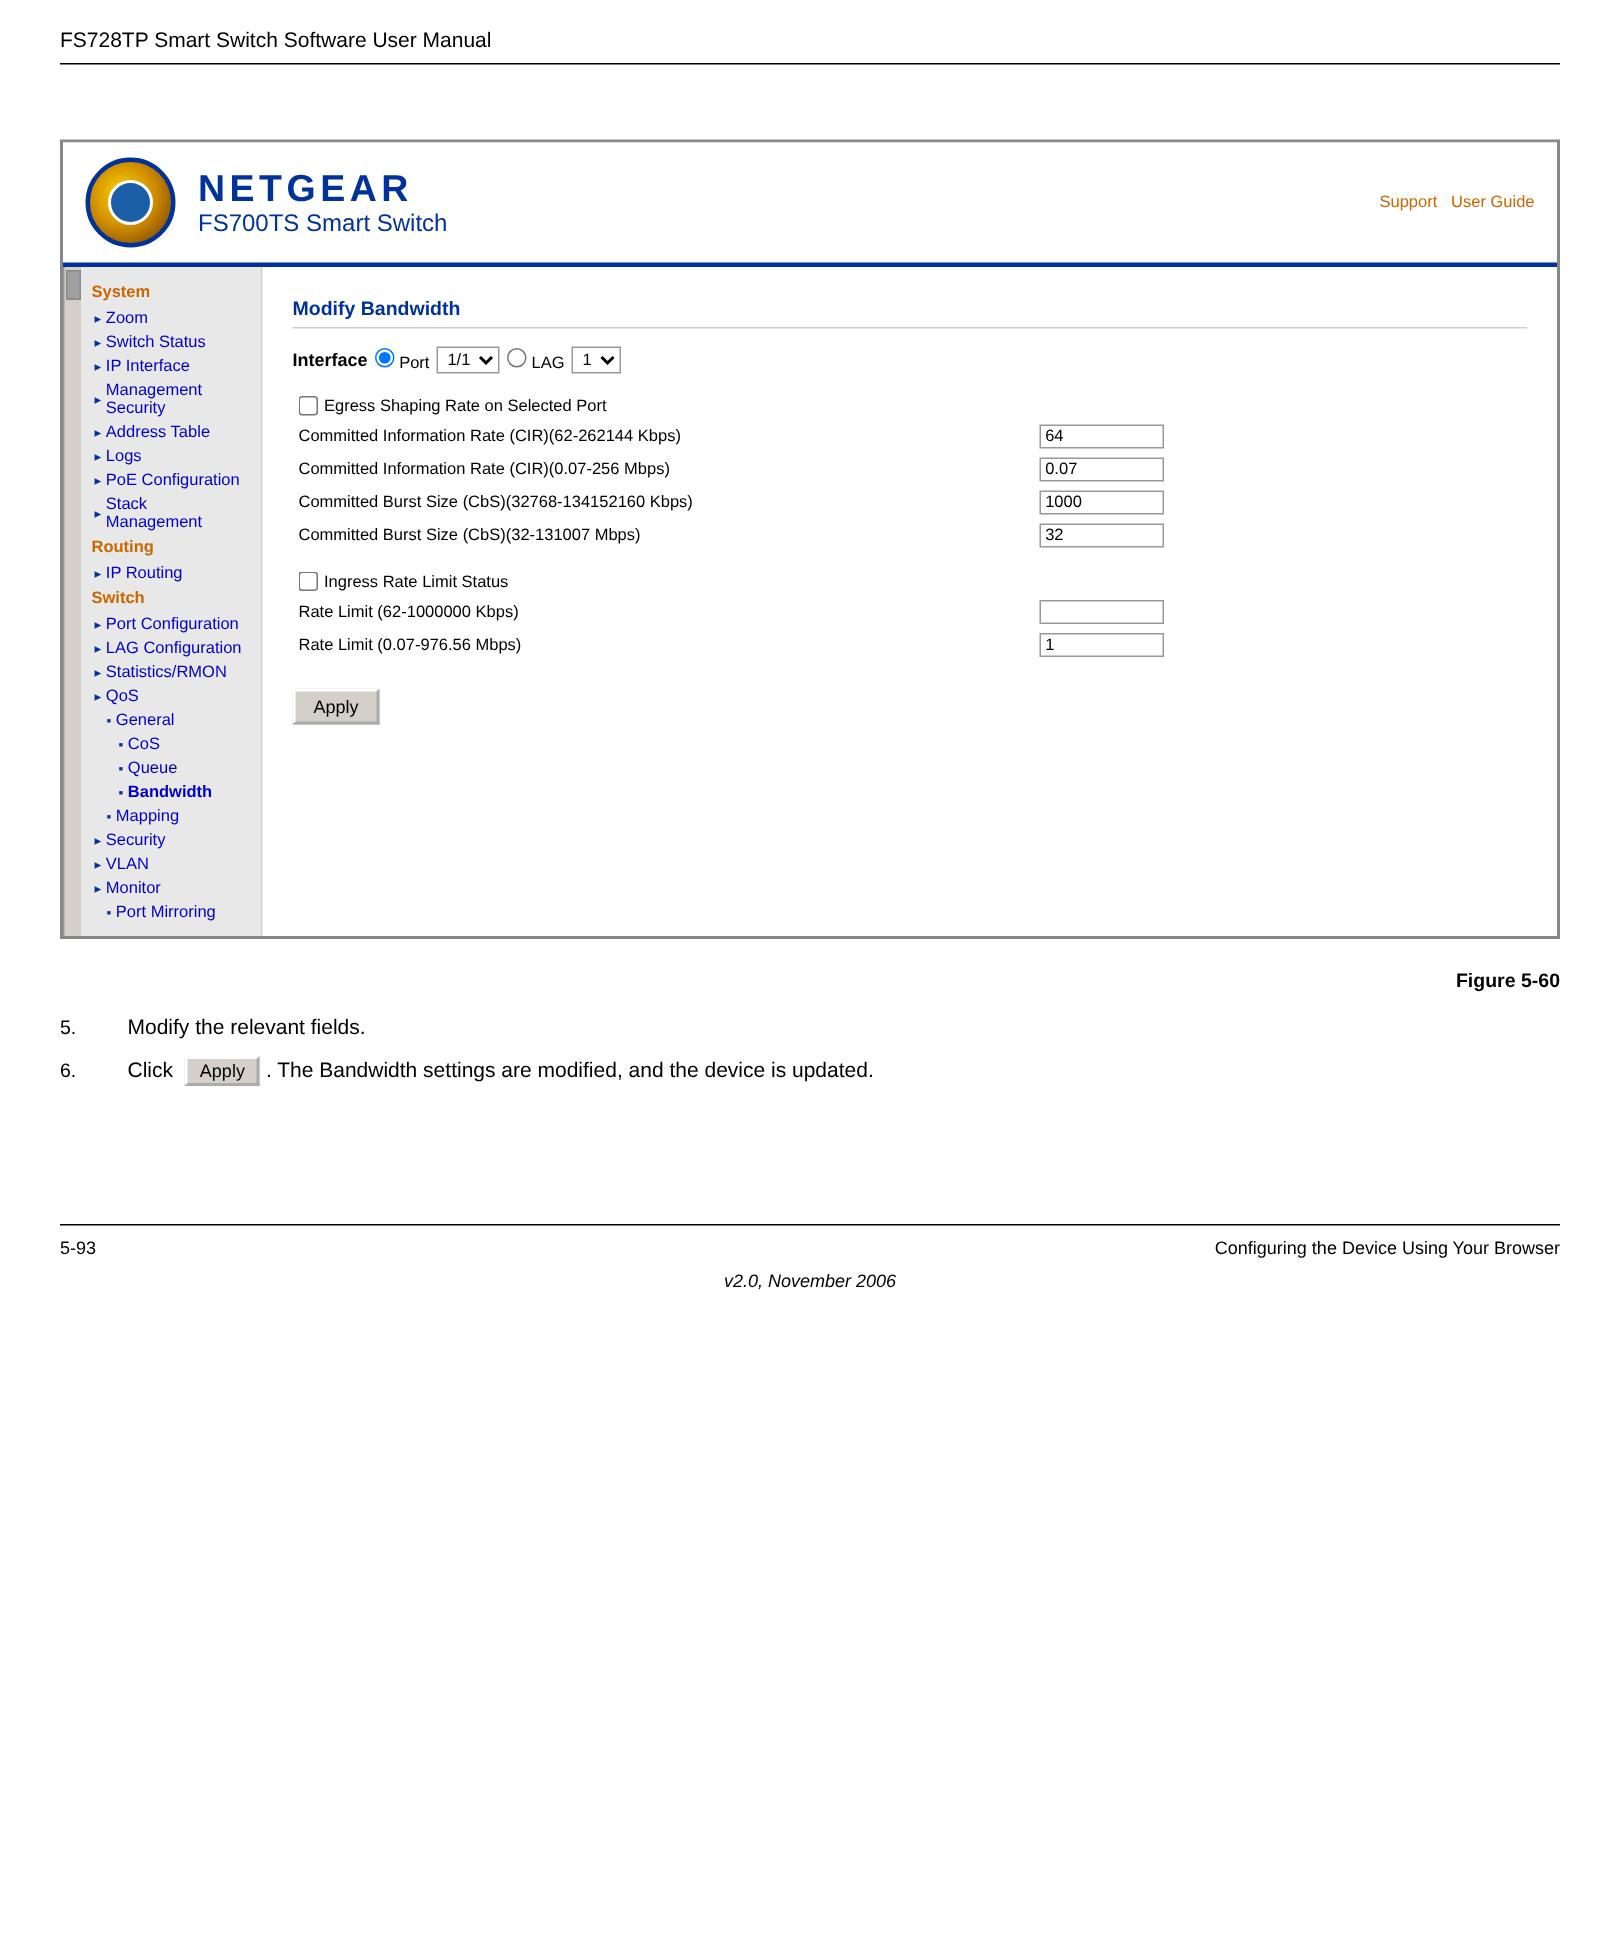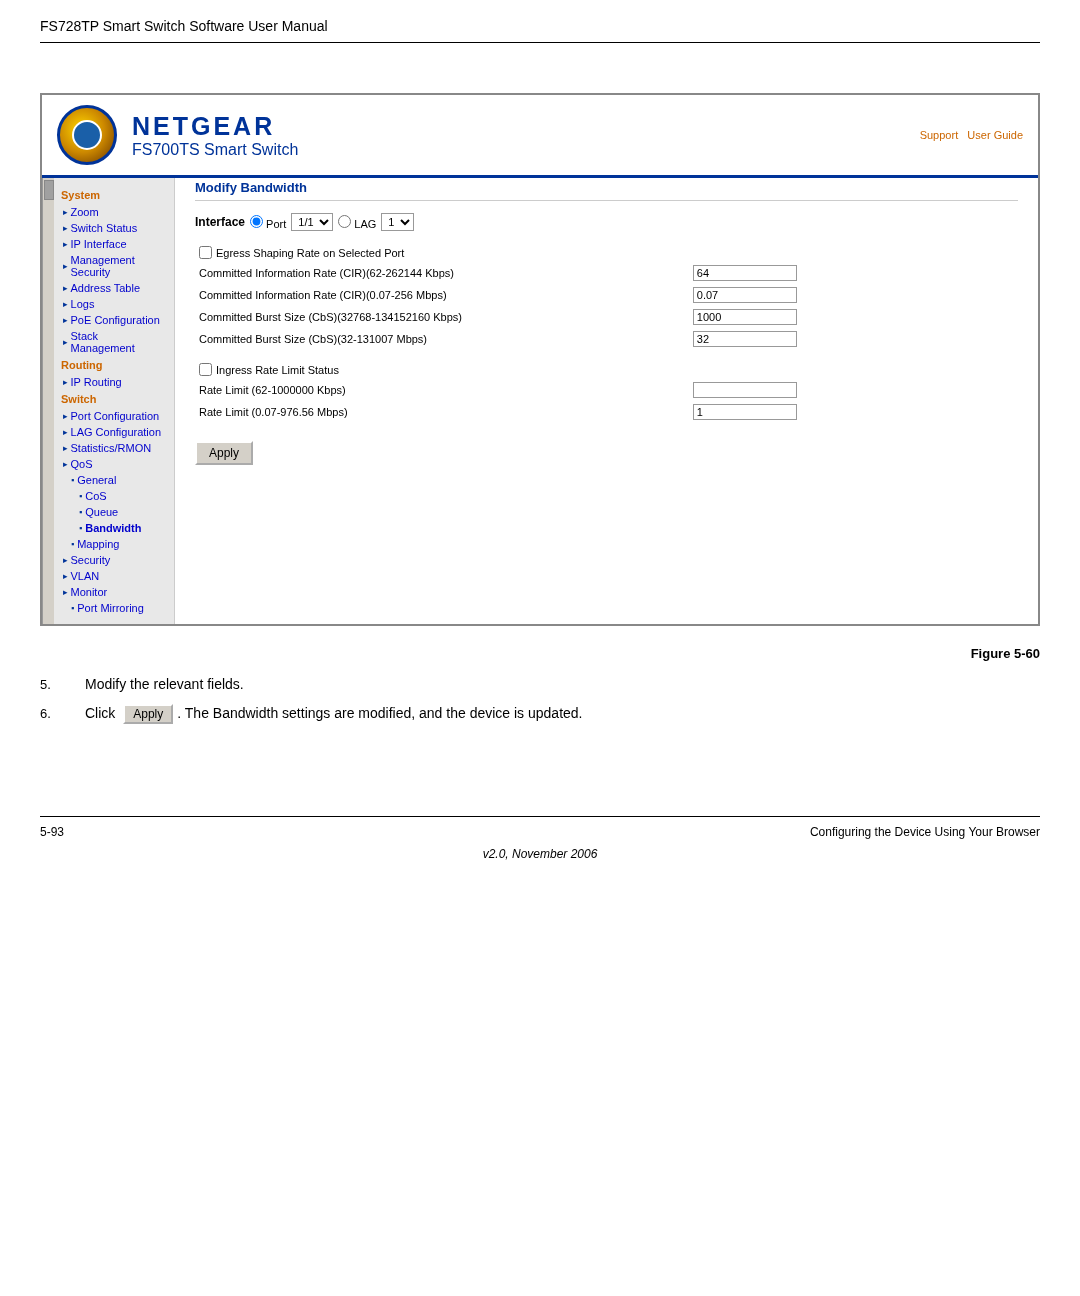--- a/index.html
+++ b/index.html
@@ -130,21 +130,21 @@
     .sidebar-sub {
       padding-left: 12px;
     }
     .sidebar-sub2 {
       padding-left: 20px;
     }
 
     
     .main-panel {
       flex: 1;
-      padding: 2px 20px;
+      padding: 20px 20px;
       background: #fff;
     }
     .panel-title {
       font-size: 13px;
       font-weight: bold;
       color: #003399;
       margin-bottom: 12px;
       border-bottom: 1px solid #ccc;
       padding-bottom: 5px;
     }
@@ -180,21 +180,21 @@
       width: 60%;
       color: #000;
     }
     .form-table .value-cell {
       width: 40%;
     }
     .form-input {
       border: 1px solid #999;
       padding: 1px 3px;
       font-size: 11px;
-      width: 104px;
+      width: 83px;
       background: #fff;
     }
     .checkbox-row {
       display: flex;
       align-items: center;
       gap: 4px;
       padding: 3px 4px;
       font-size: 11px;
     }
 

